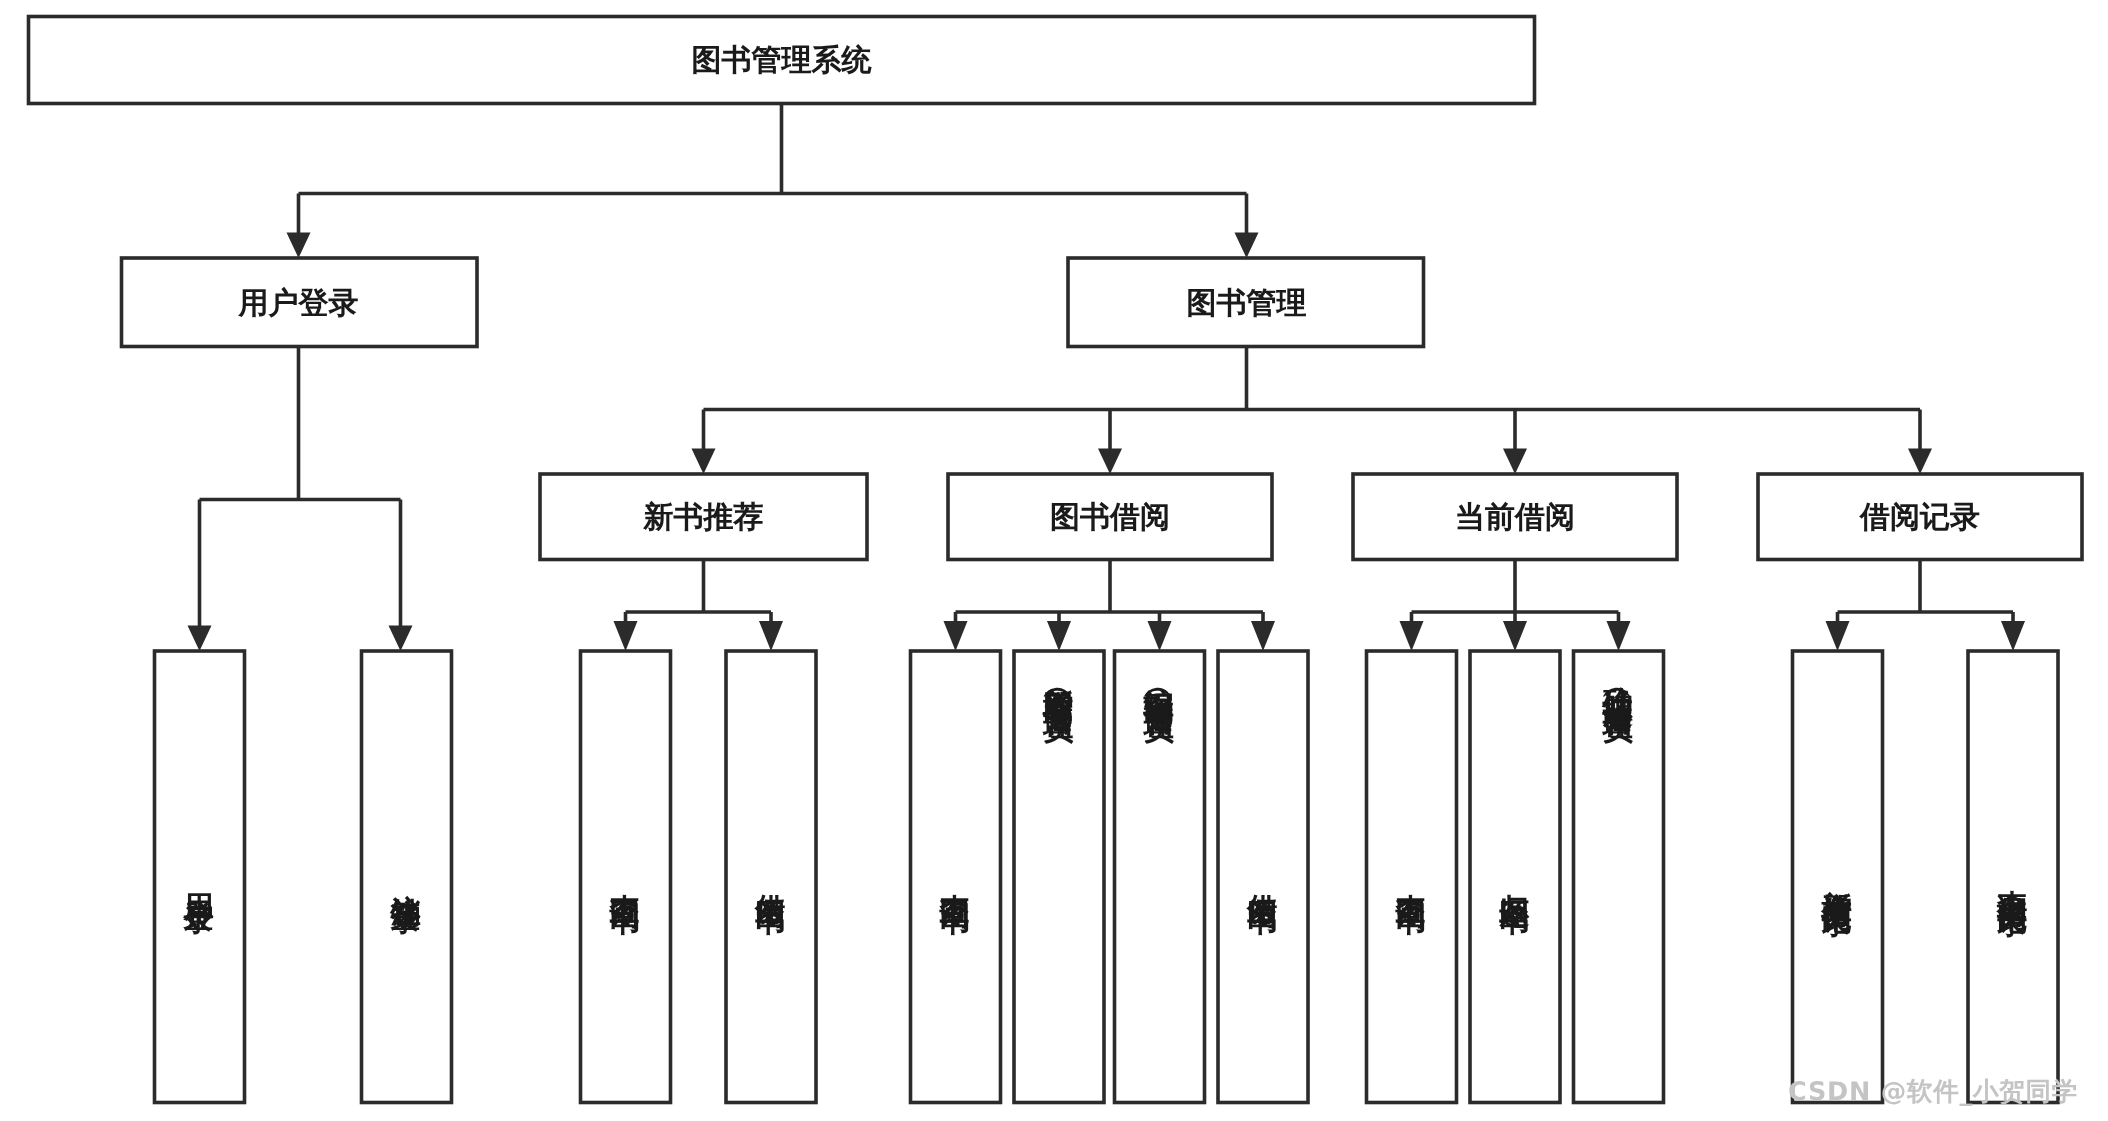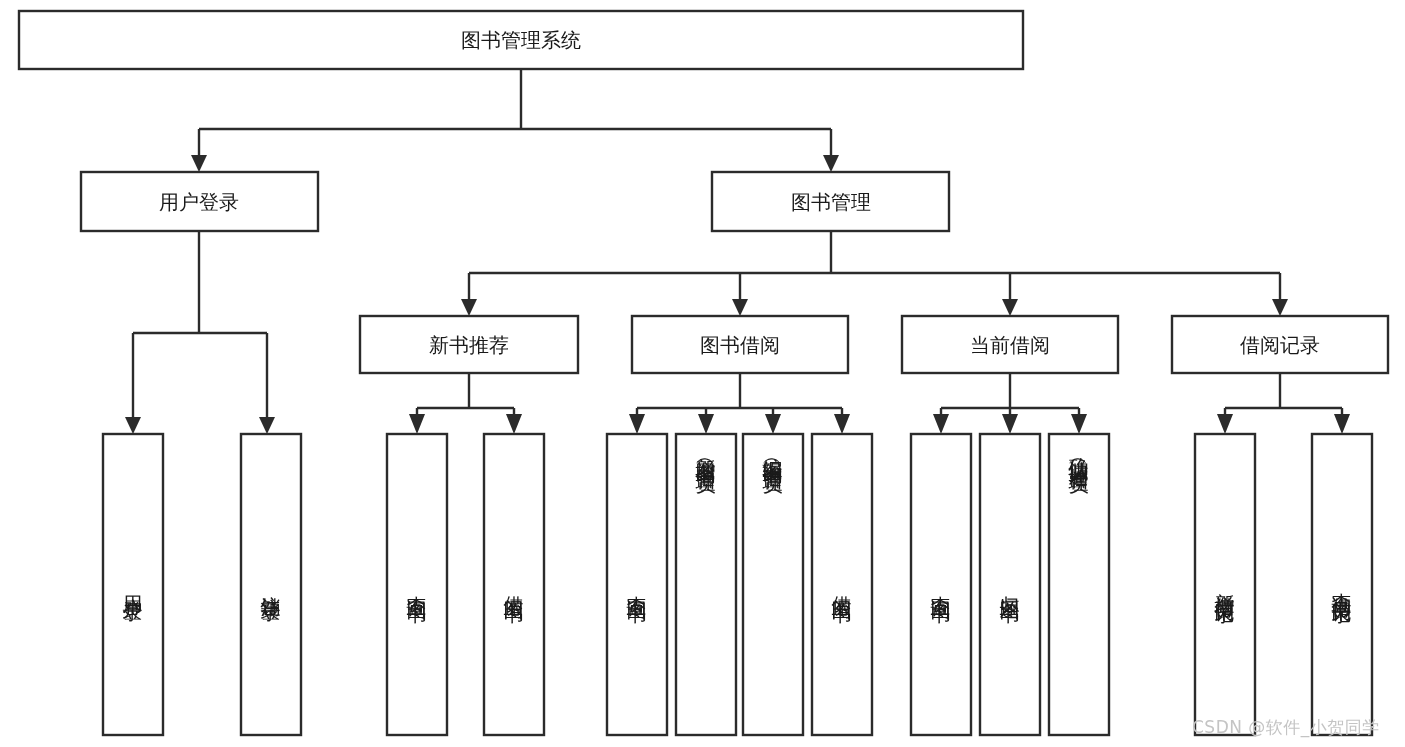--- a/index.html
+++ b/index.html
@@ -12,20 +12,21 @@
     width: 1405px;
     height: 747px;
     font-family: "DejaVu Sans", "Liberation Sans", sans-serif;
     overflow: hidden;
     position: relative;
   }
   #diagram-root {
     position: relative;
     width: 1405px;
     height: 747px;
+    font-weight: bold;
   }
   svg.tree-canvas {
     display: block;
     width: 1405px;
     height: 747px;
   }
   .node-box {
     fill: #ffffff;
     stroke: #2b2b2b;
     stroke-width: 2.4;

